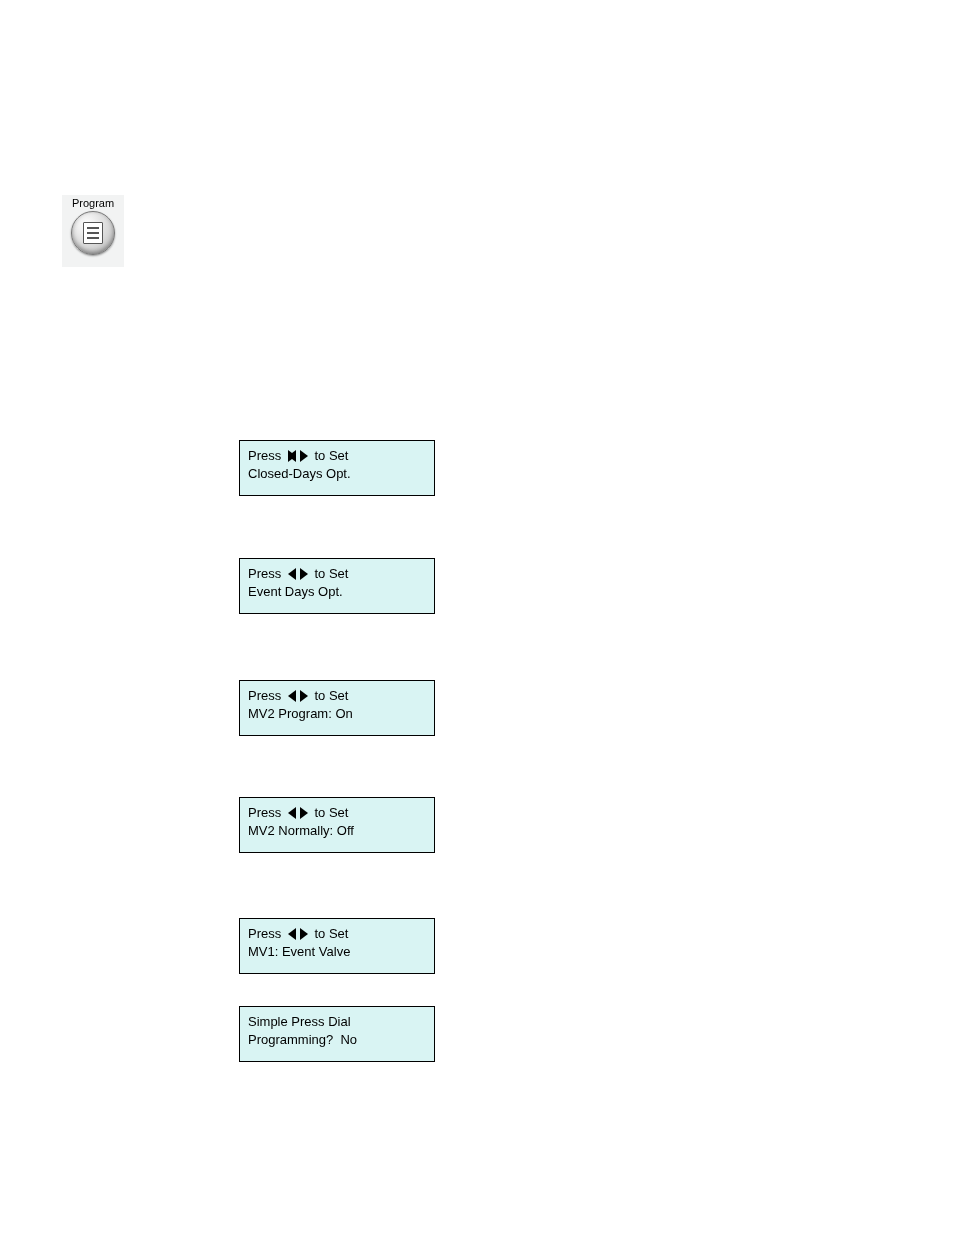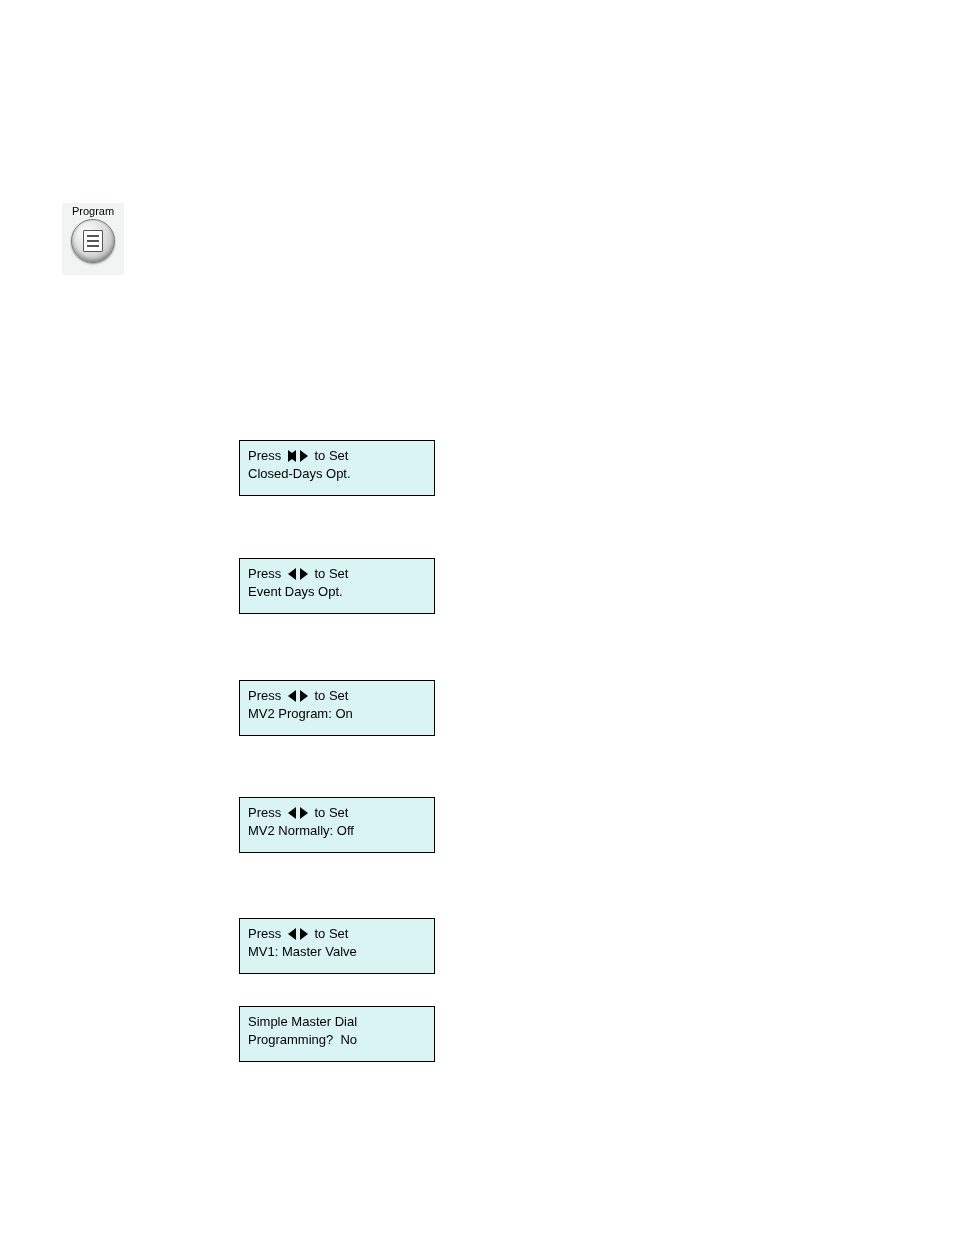--- a/index.html
+++ b/index.html
@@ -12,21 +12,21 @@
   }
   .page {
     position: relative;
     width: 954px;
     height: 1235px;
   }
   
   .prog-btn-wrap {
     position: absolute;
     left: 62px;
-    top: 203px;
+    top: 195px;
     width: 62px;
     height: 72px;
     background: #f2f3f3;
     display: flex;
     flex-direction: column;
     align-items: center;
     justify-content: flex-start;
     padding-top: 2px;
     box-sizing: border-box;
   }
@@ -175,21 +175,21 @@
     <div class="line">
       <span>Press </span>
       <span class="arrows">
         <svg width="20" height="12" viewBox="0 0 20 12">
             <polygon points="0,6 8,0 8,12" fill="#000"></polygon>
             <polygon points="12,0 20,6 12,12" fill="#000"></polygon>
           </svg>
       </span>
       <span> to Set</span>
     </div>
-    <div class="line line2">MV1: Master Valve</div>
+    <div class="line line2">MV1: Event Valve</div>
   </div>
 
   <div id="lcd6" class="lcd">
-    <div class="line">Simple Master Dial</div>
+    <div class="line">Simple Press Dial</div>
     <div class="line line2">Programming?  No</div>
   </div>
 
 </div>
 
 </body></html>

